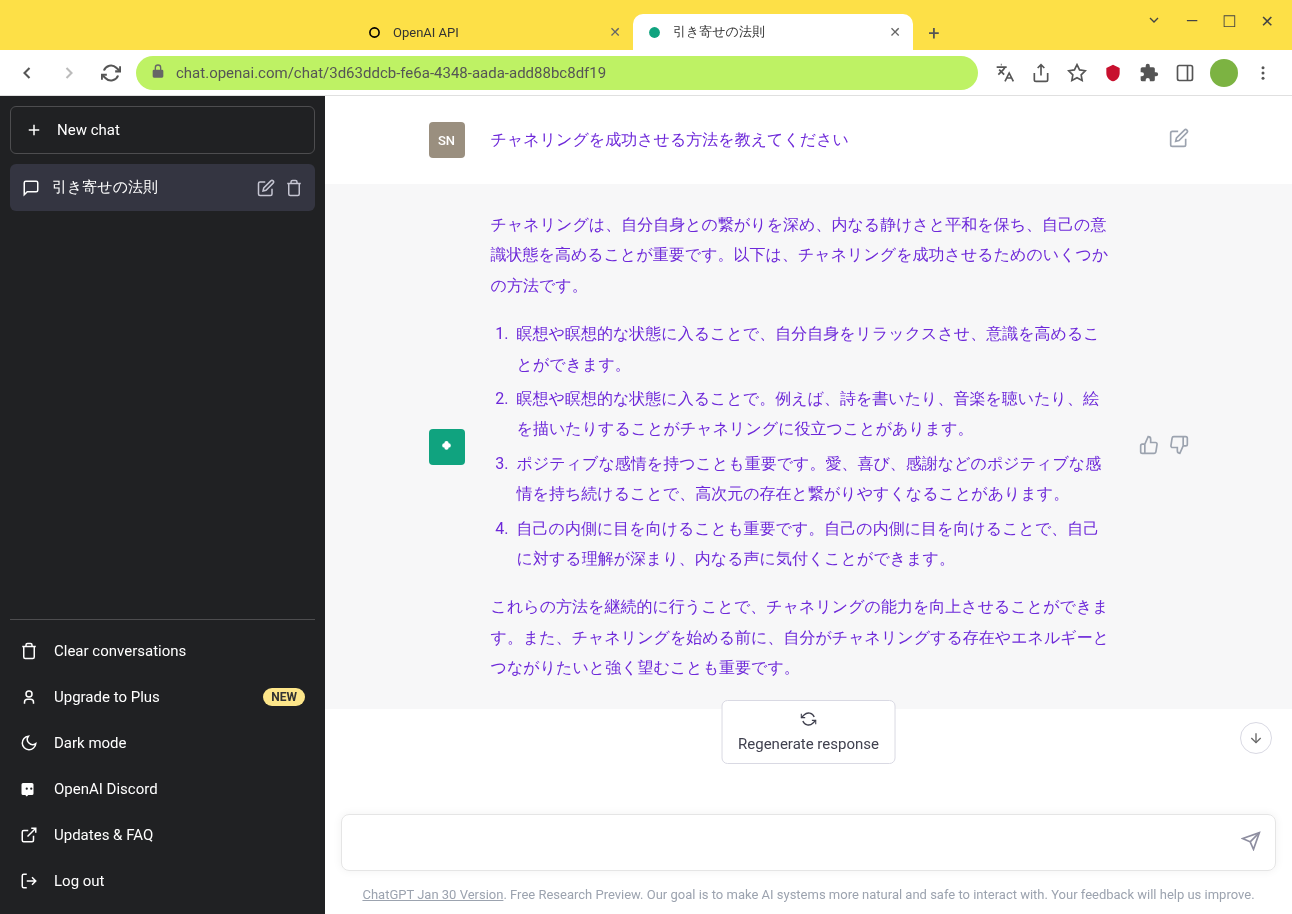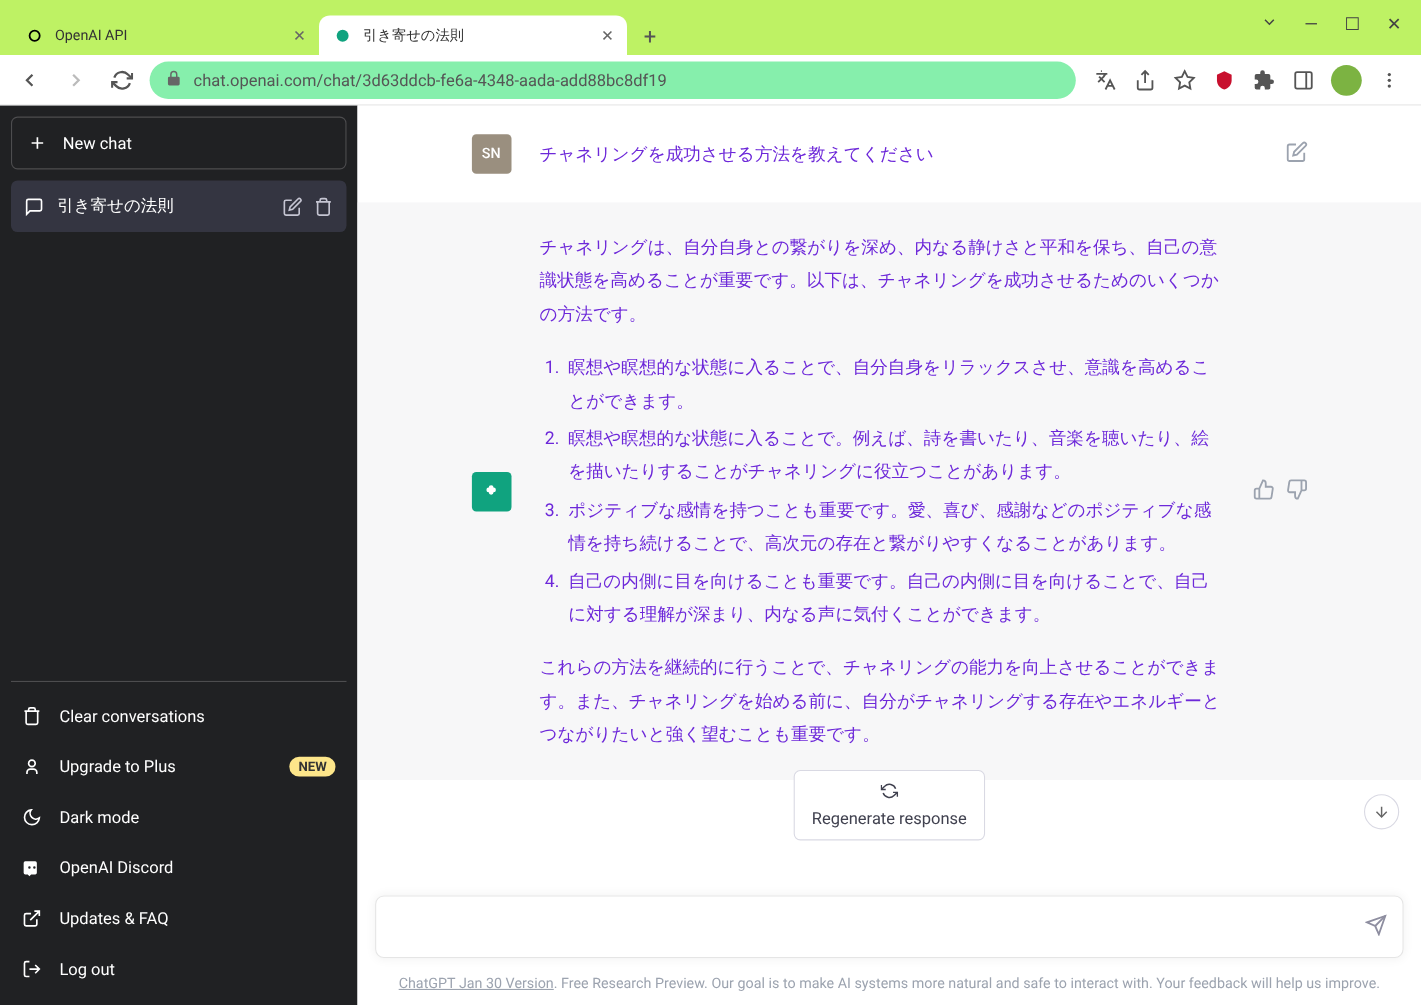--- a/index.html
+++ b/index.html
@@ -1,31 +1,31 @@
 <!DOCTYPE html>
 <html><head>
 <meta charset="utf-8">
 <style>
 * { margin: 0; padding: 0; box-sizing: border-box; font-family: -apple-system, BlinkMacSystemFont, "Segoe UI", Roboto, sans-serif; }
 body { width: 1292px; height: 914px; overflow: hidden; background: #fff; }
 
 .window-controls { position: absolute; top: 0; right: 0; display: flex; gap: 24px; padding: 12px 18px; z-index: 100; }
 .window-controls span { color: #444; cursor: pointer; font-size: 16px; }
 
-.tab-bar { height: 50px; background: #bef264; display: flex; align-items: flex-end; padding-left: 10px; padding-top: 8px; }
+.tab-bar { height: 50px; background: #fde047; display: flex; align-items: flex-end; padding-left: 10px; padding-top: 8px; justify-content: center; }
 .tab { display: flex; align-items: center; height: 36px; padding: 0 12px; border-radius: 10px 10px 0 0; font-size: 13px; color: #333; min-width: 280px; position: relative; }
 .tab.active { background: #fff; }
 .tab .favicon { width: 18px; height: 18px; margin-right: 10px; display: flex; align-items: center; justify-content: center; }
 .tab .close { margin-left: auto; color: #666; font-size: 14px; }
 .new-tab { width: 30px; height: 30px; display: flex; align-items: center; justify-content: center; color: #555; font-size: 20px; margin-left: 6px; margin-bottom: 2px; }
 
 .nav-bar { height: 46px; background: #fff; border-bottom: 1px solid #e0e0e0; display: flex; align-items: center; padding: 0 10px; gap: 8px; }
 .nav-btn { width: 34px; height: 34px; display: flex; align-items: center; justify-content: center; color: #555; border-radius: 50%; cursor: pointer; }
 .nav-btn.disabled { color: #bbb; }
-.address-bar { flex: 1; height: 34px; background: #86efac; border-radius: 17px; display: flex; align-items: center; padding: 0 14px; font-size: 15px; color: #555; }
+.address-bar { flex: 1; height: 34px; background: #bef264; border-radius: 17px; display: flex; align-items: center; padding: 0 14px; font-size: 15px; color: #555; }
 .address-bar .lock { margin-right: 10px; color: #666; }
 .toolbar-icons { display: flex; gap: 14px; align-items: center; padding: 0 8px; }
 .toolbar-icon { width: 22px; height: 22px; display: flex; align-items: center; justify-content: center; color: #555; cursor: pointer; }
 .avatar-icon { width: 28px; height: 28px; border-radius: 50%; background: #7cb342; }
 
 .app { display: flex; height: 818px; }
 .sidebar { width: 325px; background: #202123; color: #fff; display: flex; flex-direction: column; padding: 10px; }
 .new-chat-btn { border: 1px solid #4d4d4f; border-radius: 6px; padding: 14px 14px; display: flex; align-items: center; gap: 14px; cursor: pointer; font-size: 15px; }
 .convo-item { background: #343541; border-radius: 6px; padding: 14px 12px; margin-top: 10px; display: flex; align-items: center; gap: 12px; font-size: 15px; cursor: pointer; }
 .convo-item .actions { margin-left: auto; display: flex; gap: 10px; color: #c5c5d2; }

